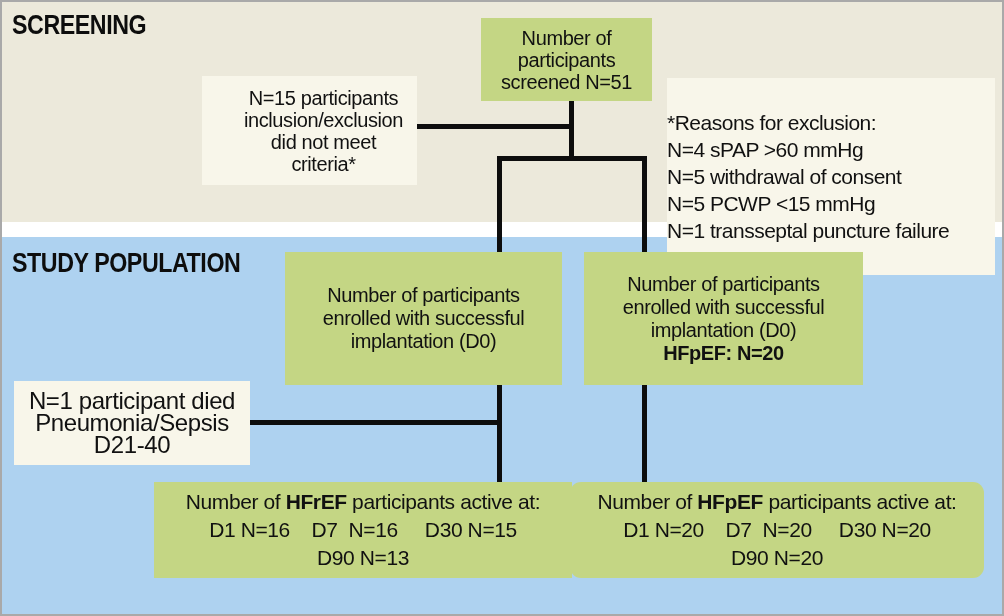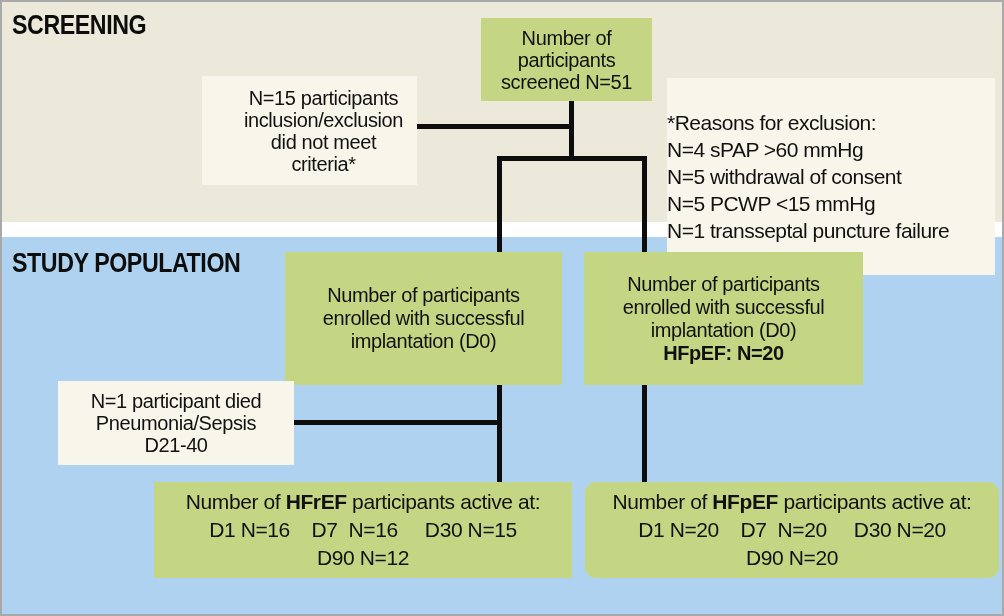--- a/index.html
+++ b/index.html
@@ -44,23 +44,23 @@
   }
   .green { background: #c4d684; }
   .cream { background: #f8f6ea; }
 
   .box-screened   { left: 479px; top: 16px;  width: 171px; height: 83px;  font-size: 20px; line-height: 22px; }
   .box-notmeet    { left: 200px; top: 74px;  width: 215px; height: 109px; font-size: 20px; line-height: 22px; padding-left: 28px; }
   .box-reasons    { left: 665px; top: 40px;  width: 328px; height: 197px; font-size: 21px; line-height: 27px;
                     text-align: left; padding-left: 0; letter-spacing: -0.5px; margin-top: 36px; }
   .box-enrolled-l { left: 283px; top: 250px; width: 277px; height: 133px; font-size: 20px; line-height: 23px; }
   .box-enrolled-r { left: 582px; top: 250px; width: 279px; height: 133px; font-size: 20px; line-height: 23px; }
-  .box-died       { left: 12px;  top: 379px; width: 236px; height: 84px;  font-size: 20px; line-height: 22px; margin-left: 44px; }
+  .box-died       { left: 12px;  top: 379px; width: 236px; height: 84px;  font-size: 24px; line-height: 22px; }
   .box-active-l   { left: 152px; top: 480px; width: 418px; height: 96px;  font-size: 21px; line-height: 28px; }
-  .box-active-r   { left: 583px; top: 480px; width: 414px; height: 96px;  font-size: 21px; line-height: 28px; border-radius: 11px; }
+  .box-active-r   { left: 568px; top: 480px; width: 414px; height: 96px;  font-size: 21px; line-height: 28px; border-radius: 11px; }
 
   .bold { font-weight: bold; }
   .pre { white-space: pre; }
 
   .connector { position: absolute; background: #0d0d0d; z-index: 1; }
   .c-v1   { left: 567px; top: 99px;  width: 5px;   height: 60px;  }
   .c-h1   { left: 415px; top: 122px; width: 157px; height: 5px;   }
   .c-tbar { left: 495px; top: 154px; width: 150px; height: 5px;   }
   .c-v2   { left: 495px; top: 154px; width: 5px;   height: 98px;  }
   .c-v3   { left: 640px; top: 154px; width: 5px;   height: 98px;  }
@@ -125,21 +125,21 @@
 
   <div class="box cream box-died">
     <div>N=1 participant died</div>
     <div>Pneumonia/Sepsis</div>
     <div>D21-40</div>
   </div>
 
   <div class="box green box-active-l">
     <div><span>Number of </span><span class="bold">HFrEF</span><span> participants active at:</span></div>
     <div class="pre">D1 N=16    D7  N=16     D30 N=15</div>
-    <div>D90 N=12</div>
+    <div>D90 N=13</div>
   </div>
 
   <div class="box green box-active-r">
     <div><span>Number of </span><span class="bold">HFpEF</span><span> participants active at:</span></div>
     <div class="pre">D1 N=20    D7  N=20     D30 N=20</div>
     <div>D90 N=20</div>
   </div>
 
 </div>
 

